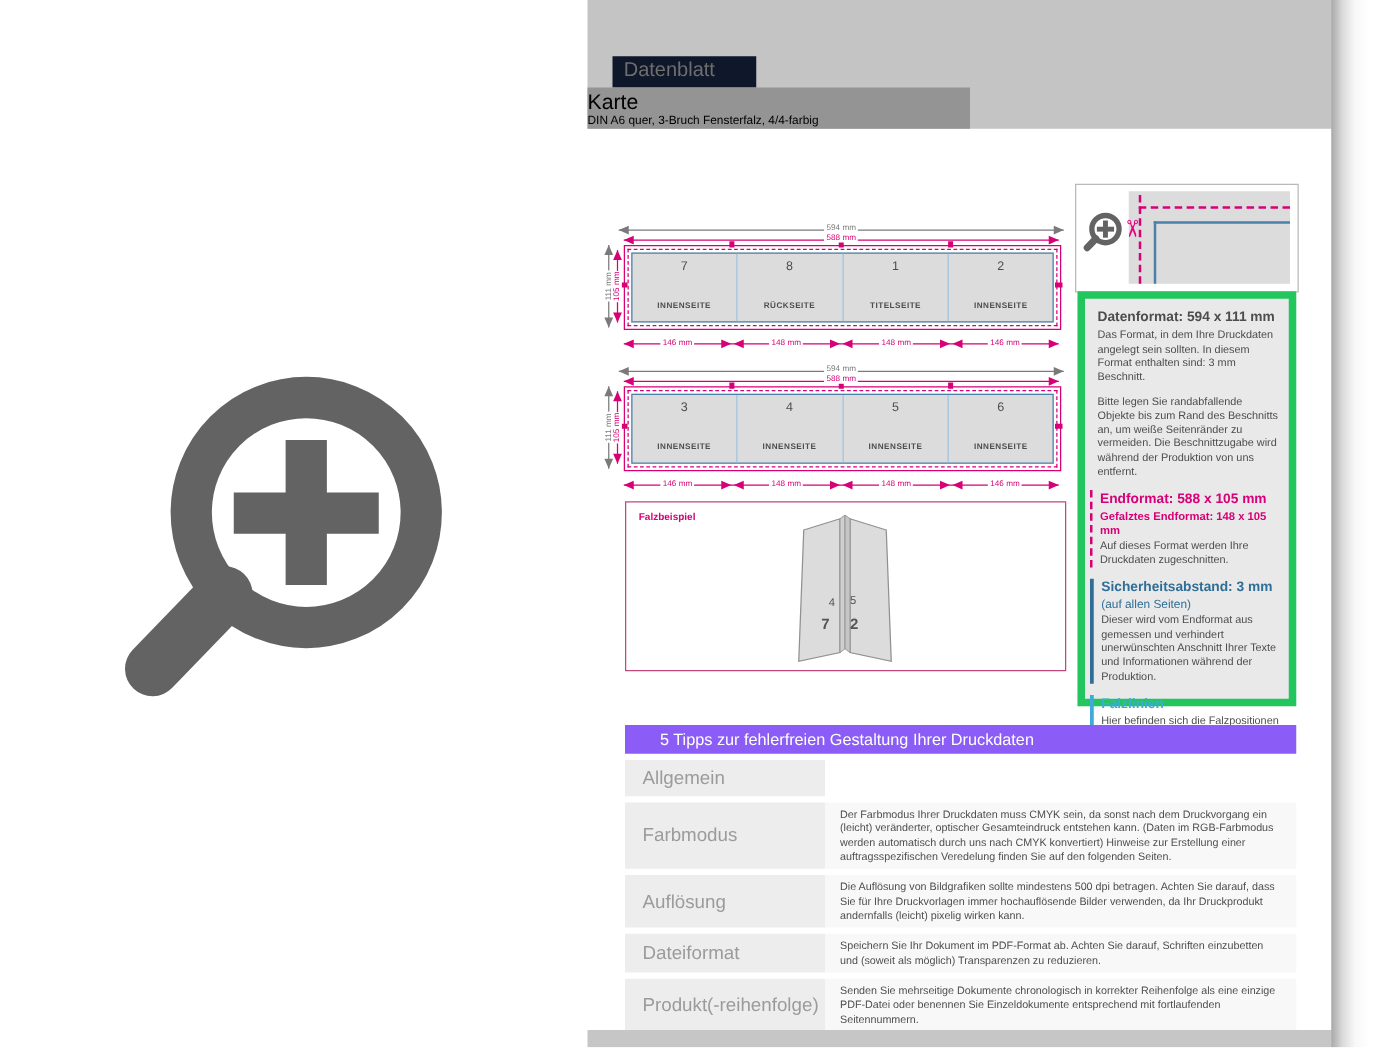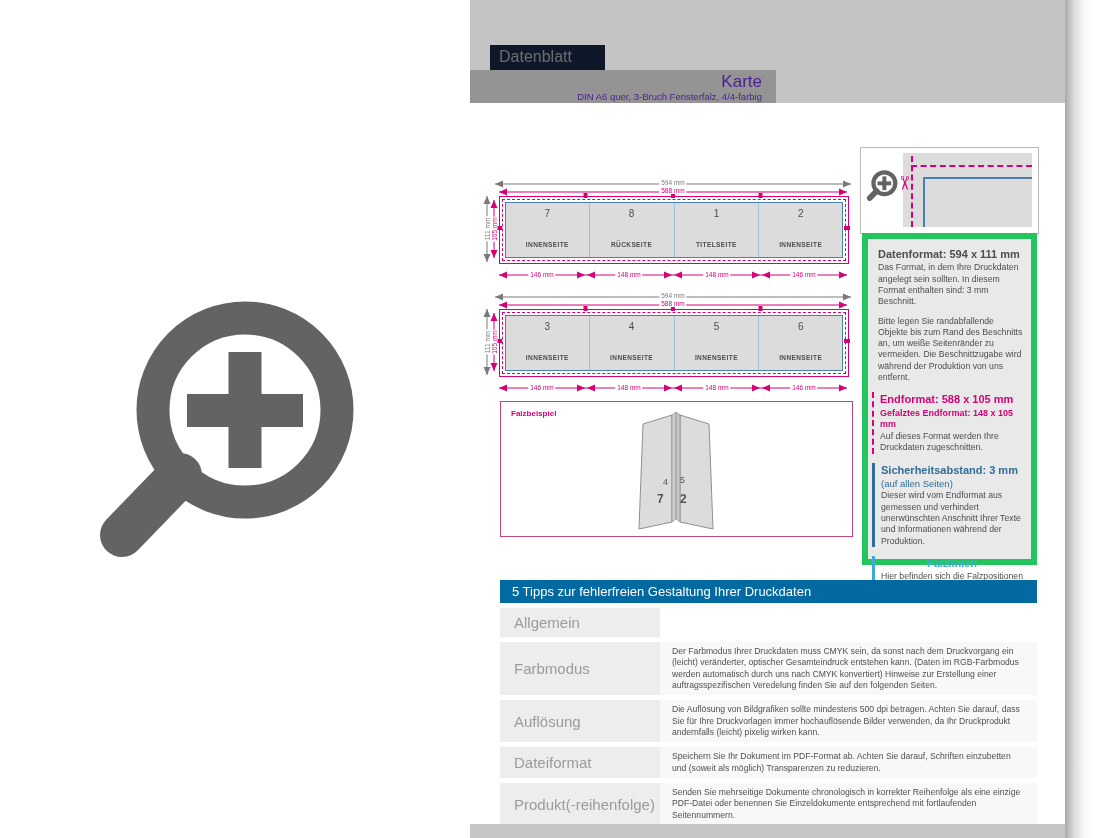--- a/index.html
+++ b/index.html
@@ -4,21 +4,21 @@
 <style>
   html,body{margin:0;padding:0;background:#ffffff;}
   #screen{position:relative;width:1117px;height:838px;background:#fff;overflow:hidden;
           font-family:"Liberation Sans",sans-serif;color:#4d4d4d;}
   .abs{position:absolute;}
 
   
   #top-band{left:470px;top:0;width:595px;height:103px;background:#c4c4c4;}
   #tab-datenblatt{left:490px;top:45px;width:106px;height:25px;background:#0f172a;color:#6e6e6e;
                   font-size:16px;line-height:24px;padding-left:9px;}
-  #title-banner{left:470px;top:70px;width:306px;height:33px;background:#949494;color:#4c1d95;text-align:right;}
+  #title-banner{left:470px;top:70px;width:306px;height:33px;background:#949494;color:#000000;}
   #title-banner .t1{font-size:17px;line-height:19px;margin:2px 14px 0 0;}
   #title-banner .t2{font-size:9.5px;line-height:11px;margin:0 14px 0 0;}
 
   
   #page-shadow{left:1065px;top:0;width:32px;height:838px;
     background:linear-gradient(to right, rgba(110,110,110,.60) 0%, rgba(150,150,150,.35) 28%, rgba(210,210,210,.15) 60%, rgba(255,255,255,0) 95%);}
   #bottom-bar{left:470px;top:824px;width:595px;height:14px;background:#c6c6c6;}
 
   
   #big-zoom{left:90px;top:283px;}
@@ -63,25 +63,25 @@
   #info-panel{left:862px;top:233px;width:175px;height:332px;background:#e9e9e9;border:6px solid #22c55e;
               box-sizing:border-box;padding:8px 8px 0 2px;}
   .blk{margin:0 0 9px 8px;font-size:8.7px;line-height:1.3;color:#4d4d4d;}
   .blk h3{margin:0 0 1px 0;font-size:11px;}
   .h-dark{color:#4d4d4d;} .h-mag{color:#d60077;} .h-sblue{color:#2f6e96;} .h-lblue{color:#3fa9dc;}
   .sub-mag{color:#d60077;font-size:9px;font-weight:bold;}
   .sub-sblue{color:#2f6e96;font-size:9.5px;}
   .blk p{margin:0 0 8px 0;}
   .bl-mag{border-left:2px dashed #d60077;padding-left:6px;margin-left:2px;}
   .bl-sblue{border-left:3px solid #2f6e96;padding-left:6px;margin-left:2px;}
-  .bl-lblue{border-left:3px solid #3fa9dc;padding-left:6px;margin-left:2px;text-align:center;}
+  .bl-lblue{border-left:3px solid #3fa9dc;padding-left:6px;margin-left:2px;}
 
   
   #tips{left:500px;top:580px;width:537px;}
-  #tips-header{background:#0369a1;color:#fff;font-size:13px;line-height:23px;height:23px;padding-left:12px;}
+  #tips-header{background:#8b5cf6;color:#fff;font-size:13px;line-height:23px;height:23px;padding-left:28px;}
   .tips-row{display:flex;margin-top:5px;}
   .tip-label{width:146px;background:#ededed;color:#9b9b9b;font-size:15px;padding:6px 0 6px 14px;
              display:flex;align-items:center;}
   .tip-text{flex:1;background:#f8f8f8;color:#4f4f4f;font-size:8.6px;line-height:1.32;
             padding:4px 10px 4px 12px;display:flex;align-items:center;}
 </style>
 </head>
 <body>
 
 <div id="screen">

